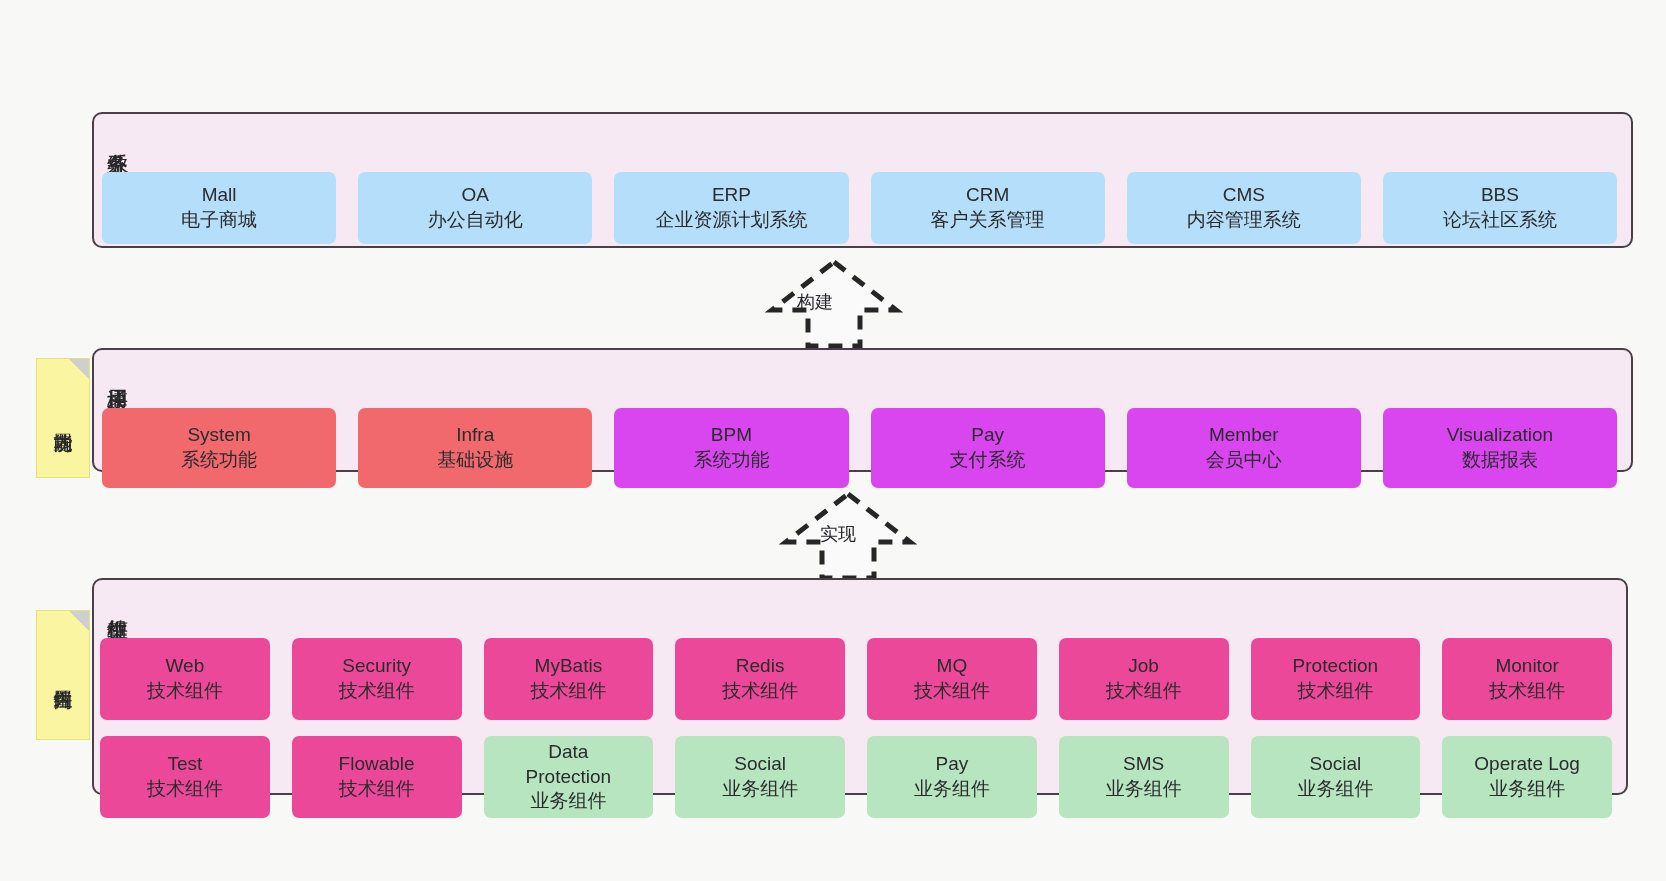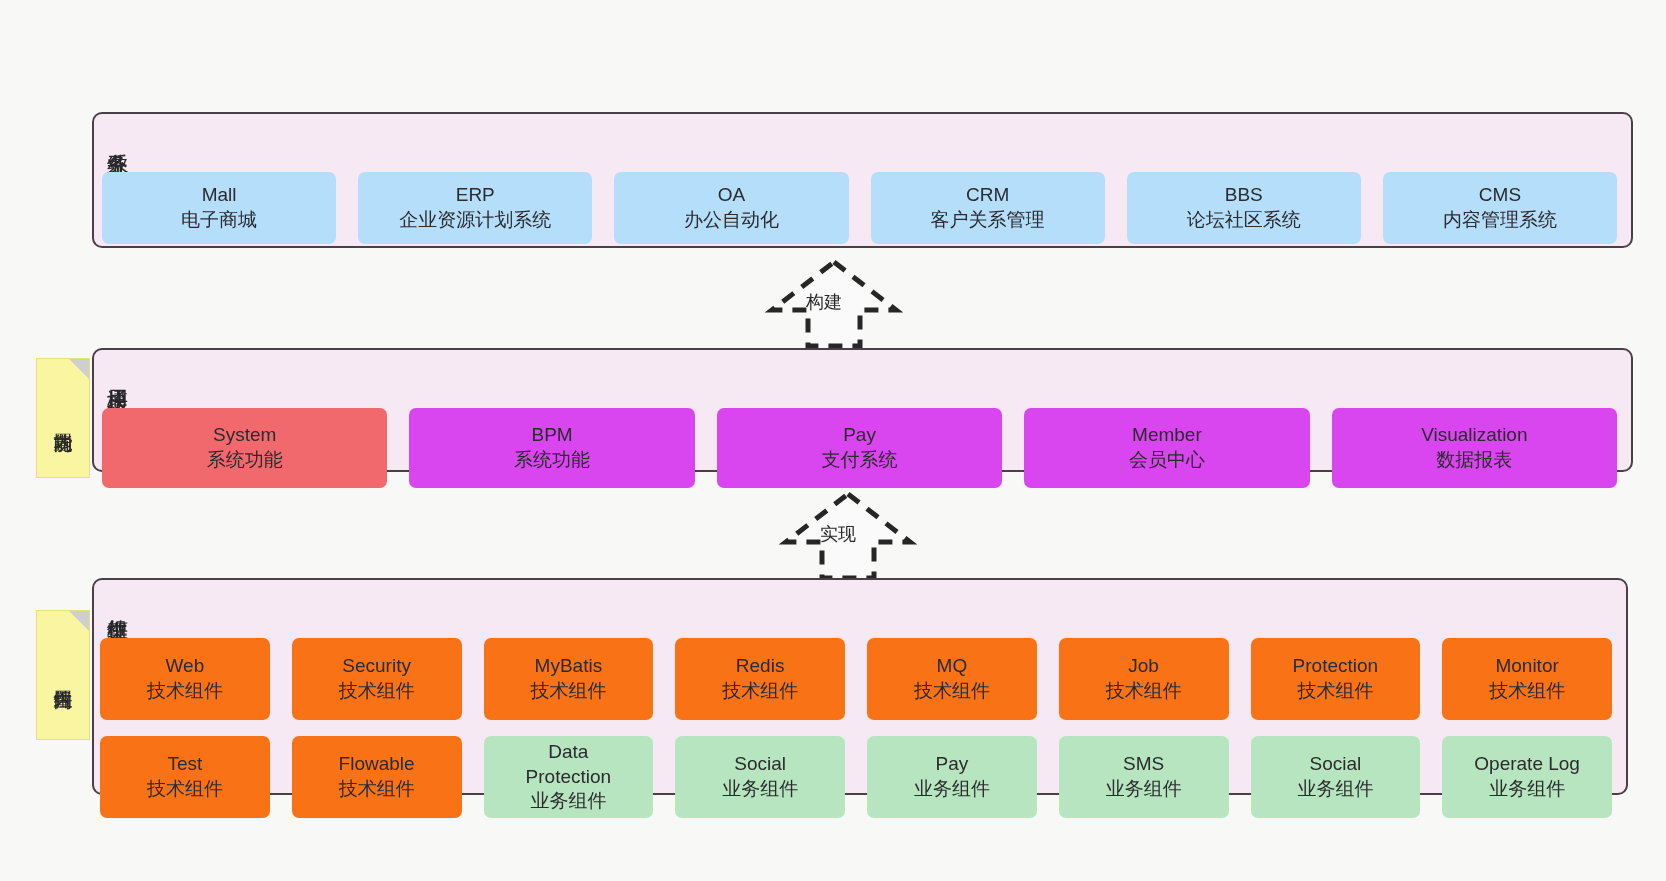--- a/index.html
+++ b/index.html
@@ -67,21 +67,21 @@
     padding:6px 4px;
     user-select:none;
   }
   .card .l1{display:block;}
   .card .l2{display:block;}
   .card .l3{display:block;}
 
   .c-blue   {background:#B5DEFA;}
   .c-red    {background:#F2696D;}
   .c-pink   {background:#d946ef;}
-  .c-green  {background:#f97316;}
+  .c-green  {background:#ec4899;}
   .c-lgreen {background:#B6E5BF;}
 
   
   #layer-business{left:92px;  top:112px; width:1541px; height:136px;}
   #layer-business .card{height:72px;}
   #layer-common  {left:92px;  top:348px; width:1541px; height:124px;}
   #layer-common .card{height:80px;}
   #layer-frame   {left:92px;  top:578px; width:1536px; height:217px;}
   #layer-frame .card{height:82px;}
   #layer-frame .layer-body{gap:16px;padding:12px 14px 12px 6px;}
@@ -119,56 +119,56 @@
   .arrow svg{display:block;}
   .arrow-label{
     position:absolute;
     font-size:18px;
     color:#27272a;
     background:transparent;
     white-space:nowrap;
     user-select:none;
   }
   #arrow-build{left:744px; top:256px; width:180px; height:92px;}
-  #arrow-build .arrow-label{left:62px; top:34px;}
+  #arrow-build .arrow-label{left:53px; top:34px;}
   #arrow-impl{left:758px; top:488px; width:180px; height:92px;}
   #arrow-impl .arrow-label{left:62px; top:34px;text-align:center;}
 </style>
 </head>
 <body>
 
 <div class="canvas">
 
   <div class="layer" id="layer-business">
     <div class="layer-title">业务系统</div>
     <div class="layer-body">
       <div class="row">
         <div class="card c-blue">
           <span class="l1">Mall</span>
           <span class="l2">电子商城</span>
         </div>
         <div class="card c-blue">
+          <span class="l1">OA</span>
+          <span class="l2">办公自动化</span>
+        </div>
+        <div class="card c-blue">
           <span class="l1">ERP</span>
           <span class="l2">企业资源计划系统</span>
         </div>
         <div class="card c-blue">
-          <span class="l1">OA</span>
-          <span class="l2">办公自动化</span>
-        </div>
-        <div class="card c-blue">
           <span class="l1">CRM</span>
           <span class="l2">客户关系管理</span>
         </div>
         <div class="card c-blue">
+          <span class="l1">CMS</span>
+          <span class="l2">内容管理系统</span>
+        </div>
+        <div class="card c-blue">
           <span class="l1">BBS</span>
           <span class="l2">论坛社区系统</span>
-        </div>
-        <div class="card c-blue">
-          <span class="l1">CMS</span>
-          <span class="l2">内容管理系统</span>
         </div>
       </div>
     </div>
   </div>
 
   <div class="arrow" id="arrow-build">
     <svg width="180" height="92" viewBox="0 0 180 92">
       <polygon points="90,6 152,54 116,54 116,90 64,90 64,54 28,54" fill="#FAFAFA" stroke="#262626" stroke-width="5" stroke-dasharray="14,10" stroke-linejoin="miter"></polygon>
     </svg>
     <span class="arrow-label">构建</span>
@@ -179,20 +179,24 @@
     <span>内置功能</span>
   </div>
   <div class="layer" id="layer-common">
     <div class="layer-title">通用模块</div>
     <div class="layer-body">
       <div class="row">
         <div class="card c-red">
           <span class="l1">System</span>
           <span class="l2">系统功能</span>
         </div>
+        <div class="card c-red">
+          <span class="l1">Infra</span>
+          <span class="l2">基础设施</span>
+        </div>
         <div class="card c-pink">
           <span class="l1">BPM</span>
           <span class="l2">系统功能</span>
         </div>
         <div class="card c-pink">
           <span class="l1">Pay</span>
           <span class="l2">支付系统</span>
         </div>
         <div class="card c-pink">
           <span class="l1">Member</span>

